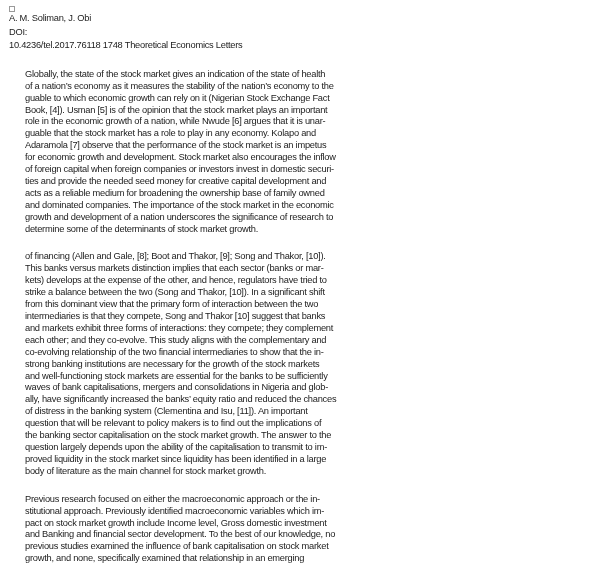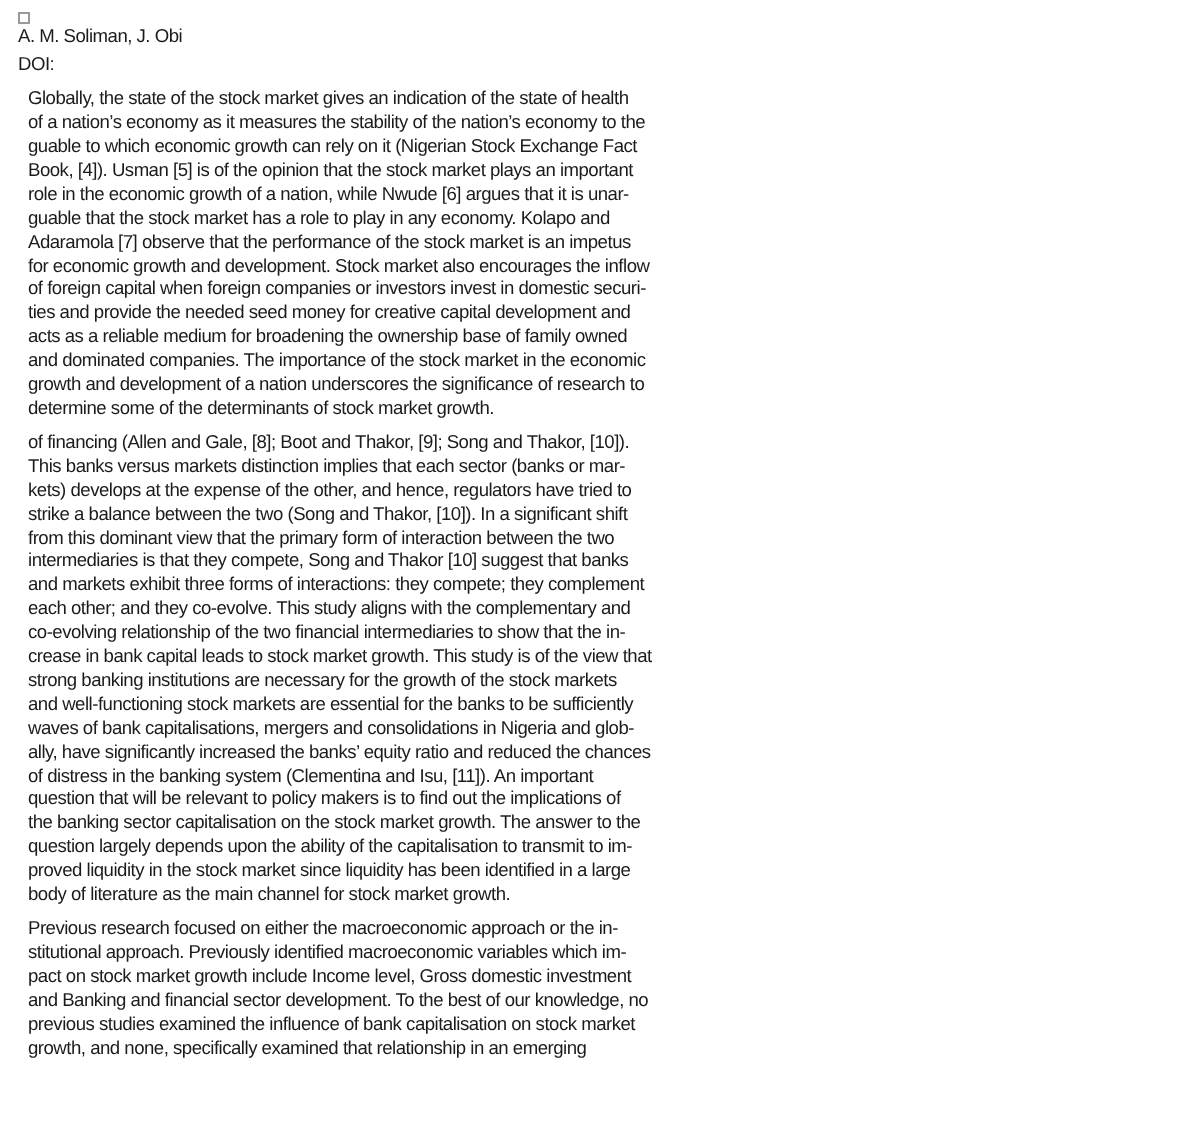--- a/index.html
+++ b/index.html
@@ -34,35 +34,36 @@
   .header-line {
     font-size: 9.3px;
     line-height: 13.6px;
     white-space: pre;
   }
   .body-text .line {
     font-size: 9.3px;
     line-height: 11.9px;
     white-space: pre;
   }
-  .paragraph { margin: 5px; }
+  .paragraph { margin: 16px; }
 </style>
 </head>
 <body>
 
 <div class="page">
 
   <div class="tofu-row">
     <span class="tofu"></span>
   </div>
 
   <div class="header-line">A. M. Soliman, J. Obi</div>
 
   <div class="header-line">DOI:</div>
 
+  <div class="header-line">10.4236/tel.2017.76118 1748 Theoretical Economics Letters</div>
 
   <div class="body-text">
     <div class="paragraph">
         <div class="line">Globally, the state of the stock market gives an indication of the state of health</div>
         <div class="line">of a nation’s economy as it measures the stability of the nation’s economy to the</div>
         <div class="line">guable to which economic growth can rely on it (Nigerian Stock Exchange Fact</div>
         <div class="line">Book, [4]). Usman [5] is of the opinion that the stock market plays an important</div>
         <div class="line">role in the economic growth of a nation, while Nwude [6] argues that it is unar-</div>
         <div class="line">guable that the stock market has a role to play in any economy. Kolapo and</div>
         <div class="line">Adaramola [7] observe that the performance of the stock market is an impetus</div>
@@ -77,21 +78,20 @@
     <div class="paragraph">
         <div class="line">of financing (Allen and Gale, [8]; Boot and Thakor, [9]; Song and Thakor, [10]).</div>
         <div class="line">This banks versus markets distinction implies that each sector (banks or mar-</div>
         <div class="line">kets) develops at the expense of the other, and hence, regulators have tried to</div>
         <div class="line">strike a balance between the two (Song and Thakor, [10]). In a significant shift</div>
         <div class="line">from this dominant view that the primary form of interaction between the two</div>
         <div class="line">intermediaries is that they compete, Song and Thakor [10] suggest that banks</div>
         <div class="line">and markets exhibit three forms of interactions: they compete; they complement</div>
         <div class="line">each other; and they co-evolve. This study aligns with the complementary and</div>
         <div class="line">co-evolving relationship of the two financial intermediaries to show that the in-</div>
-        <div class="line">crease in bank capital leads to stock market growth. This study is of the view that</div>
         <div class="line">strong banking institutions are necessary for the growth of the stock markets</div>
         <div class="line">and well-functioning stock markets are essential for the banks to be sufficiently</div>
         <div class="line">waves of bank capitalisations, mergers and consolidations in Nigeria and glob-</div>
         <div class="line">ally, have significantly increased the banks’ equity ratio and reduced the chances</div>
         <div class="line">of distress in the banking system (Clementina and Isu, [11]). An important</div>
         <div class="line">question that will be relevant to policy makers is to find out the implications of</div>
         <div class="line">the banking sector capitalisation on the stock market growth. The answer to the</div>
         <div class="line">question largely depends upon the ability of the capitalisation to transmit to im-</div>
         <div class="line">proved liquidity in the stock market since liquidity has been identified in a large</div>
         <div class="line">body of literature as the main channel for stock market growth.</div>

